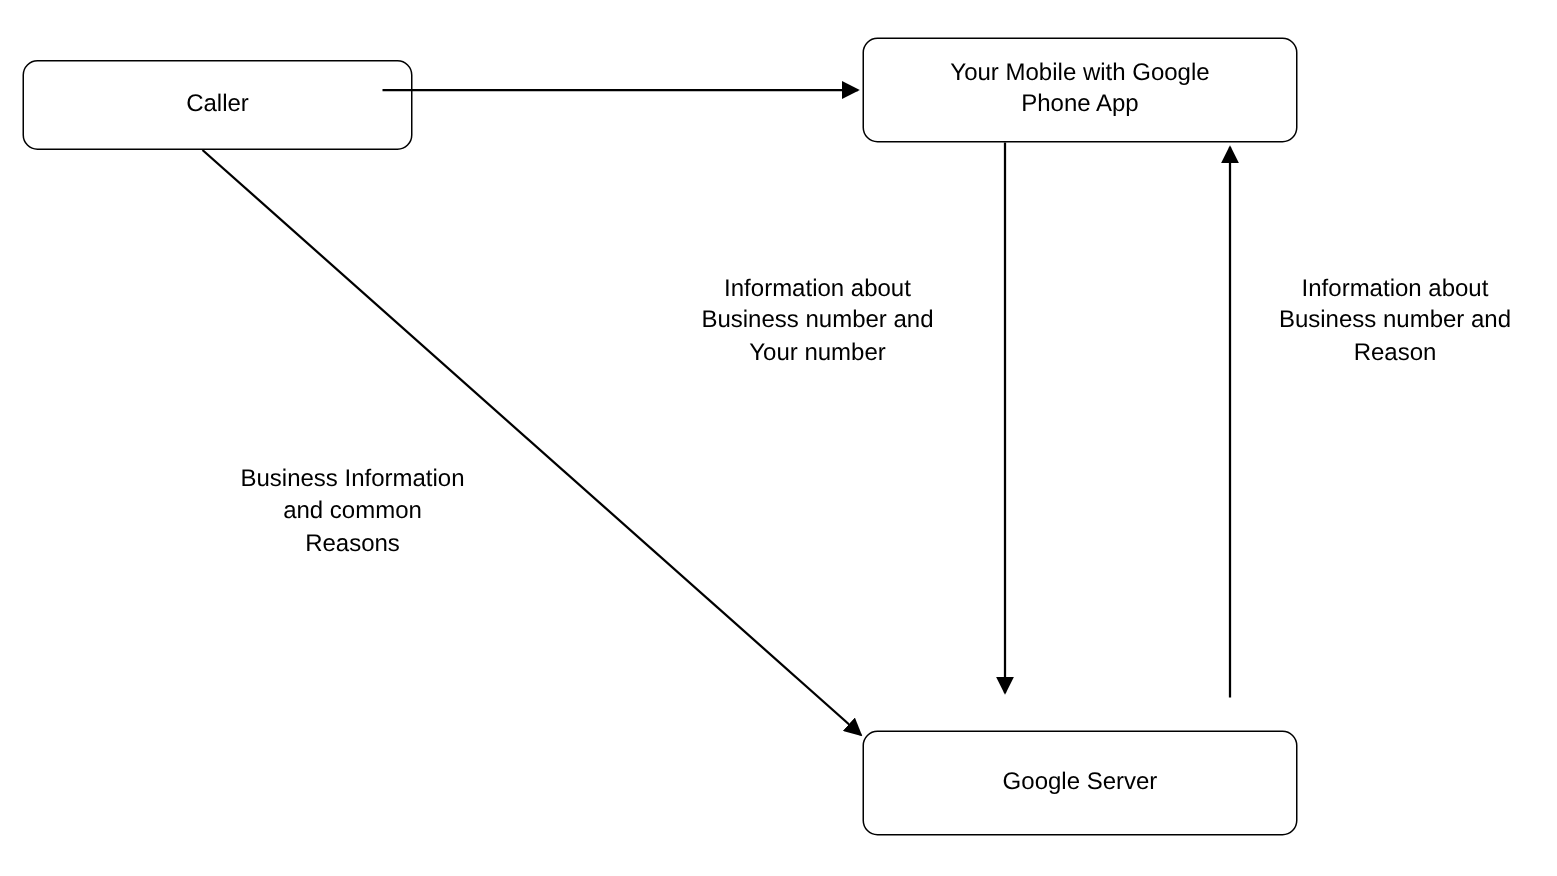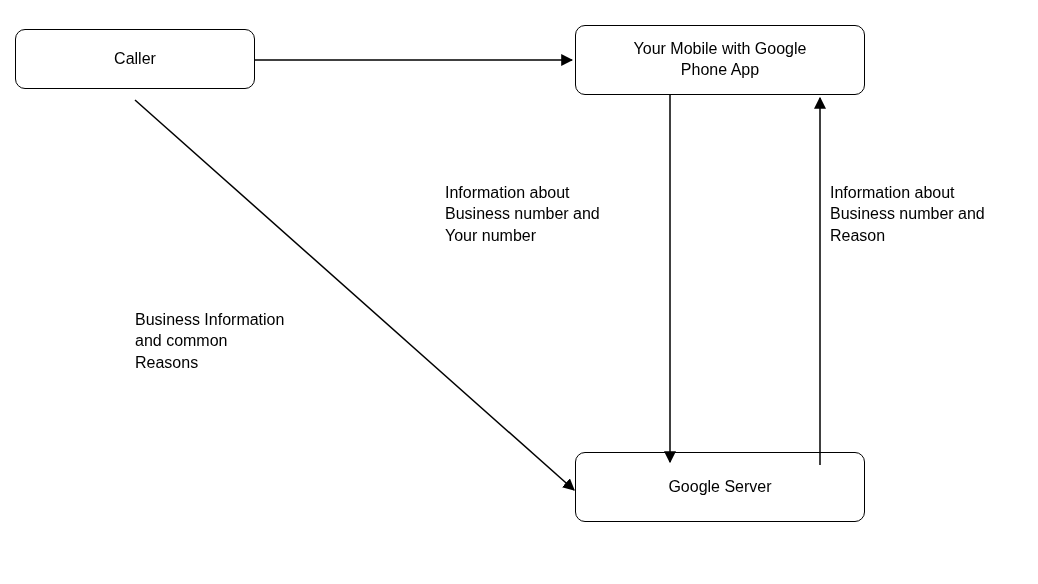--- a/index.html
+++ b/index.html
@@ -19,45 +19,45 @@
       display: flex;
       align-items: center;
       justify-content: center;
       text-align: center;
       padding: 8px 24px;
       background: #fff;
       line-height: 1.3;
     }
     .edge-label {
       position: absolute;
-      text-align: left;
+      text-align: center;
       line-height: 1.35;
       white-space: pre-line;
       background: #fff;
     }
     svg.edges {
       position: absolute;
       left: 0; top: 0;
       width: 1038px; height: 584px;
       pointer-events: none;
     }
   </style>
 </head>
 <body>
 
-<div class="node" style="left:15px; top:29px; width:240px; height:60px;">
+<div class="node" style="left:15px; top:40px; width:260px; height:60px;">
   <span>Caller</span>
 </div>
 
 <div class="node" style="left:575px; top:25px; width:290px; height:70px;">
   <span style="white-space:pre-line;">Your Mobile with Google
 Phone App</span>
 </div>
 
-<div class="node" style="left:575px; top:452px; width:290px; height:70px;">
+<div class="node" style="left:575px; top:487px; width:290px; height:70px;">
   <span>Google Server</span>
 </div>
 
 <div class="edge-label" style="left:135px; top:287px; width:200px;">
   <span>Business Information
 and common
 Reasons</span>
 </div>
 
 <div class="edge-label" style="left:445px; top:160px; width:200px;">

